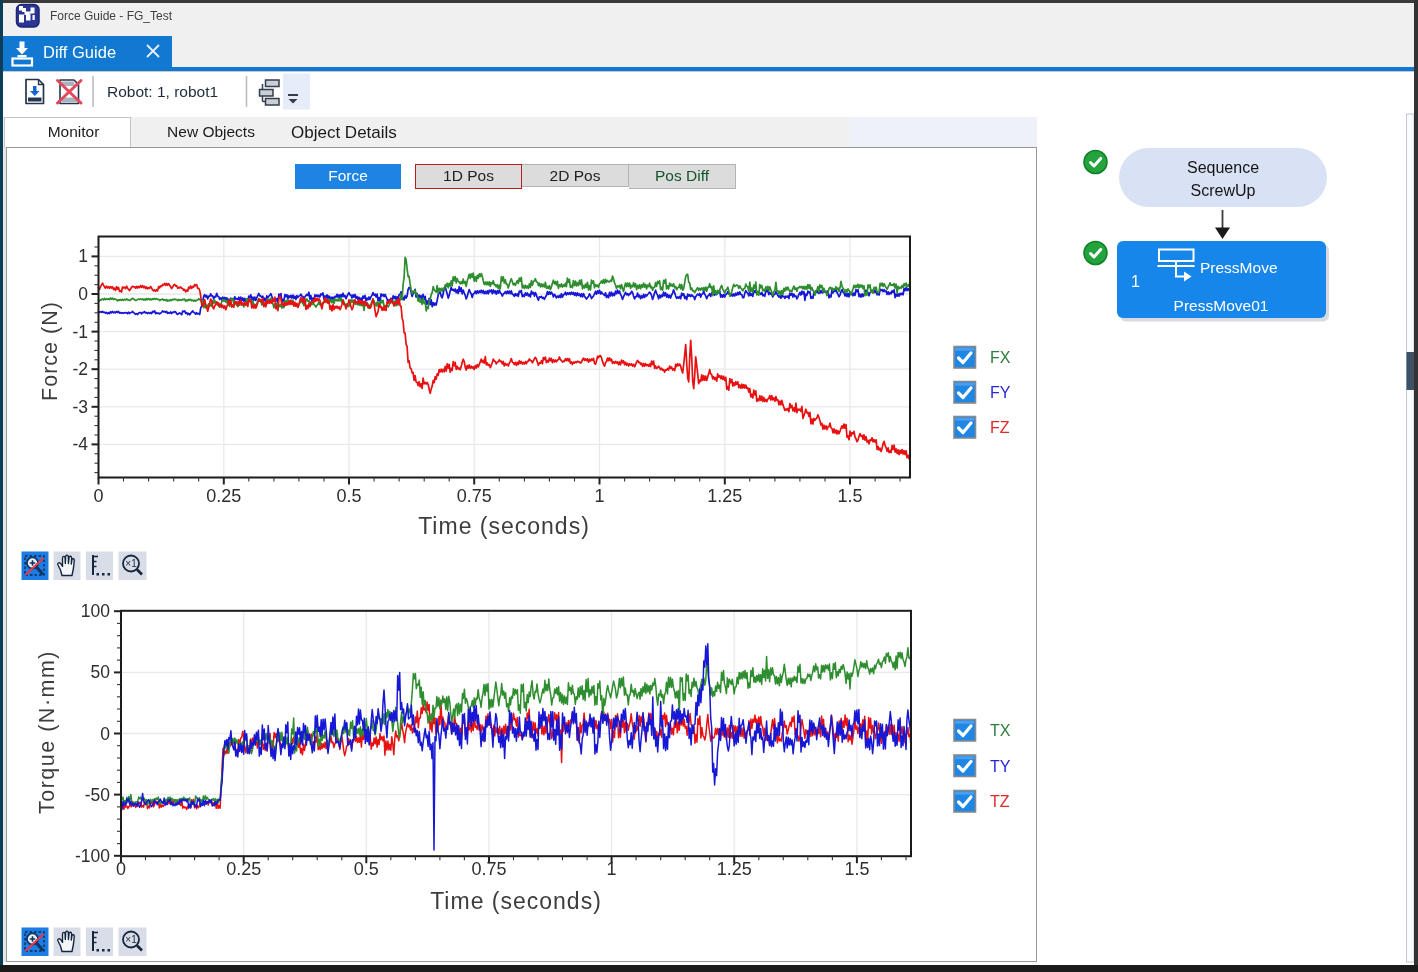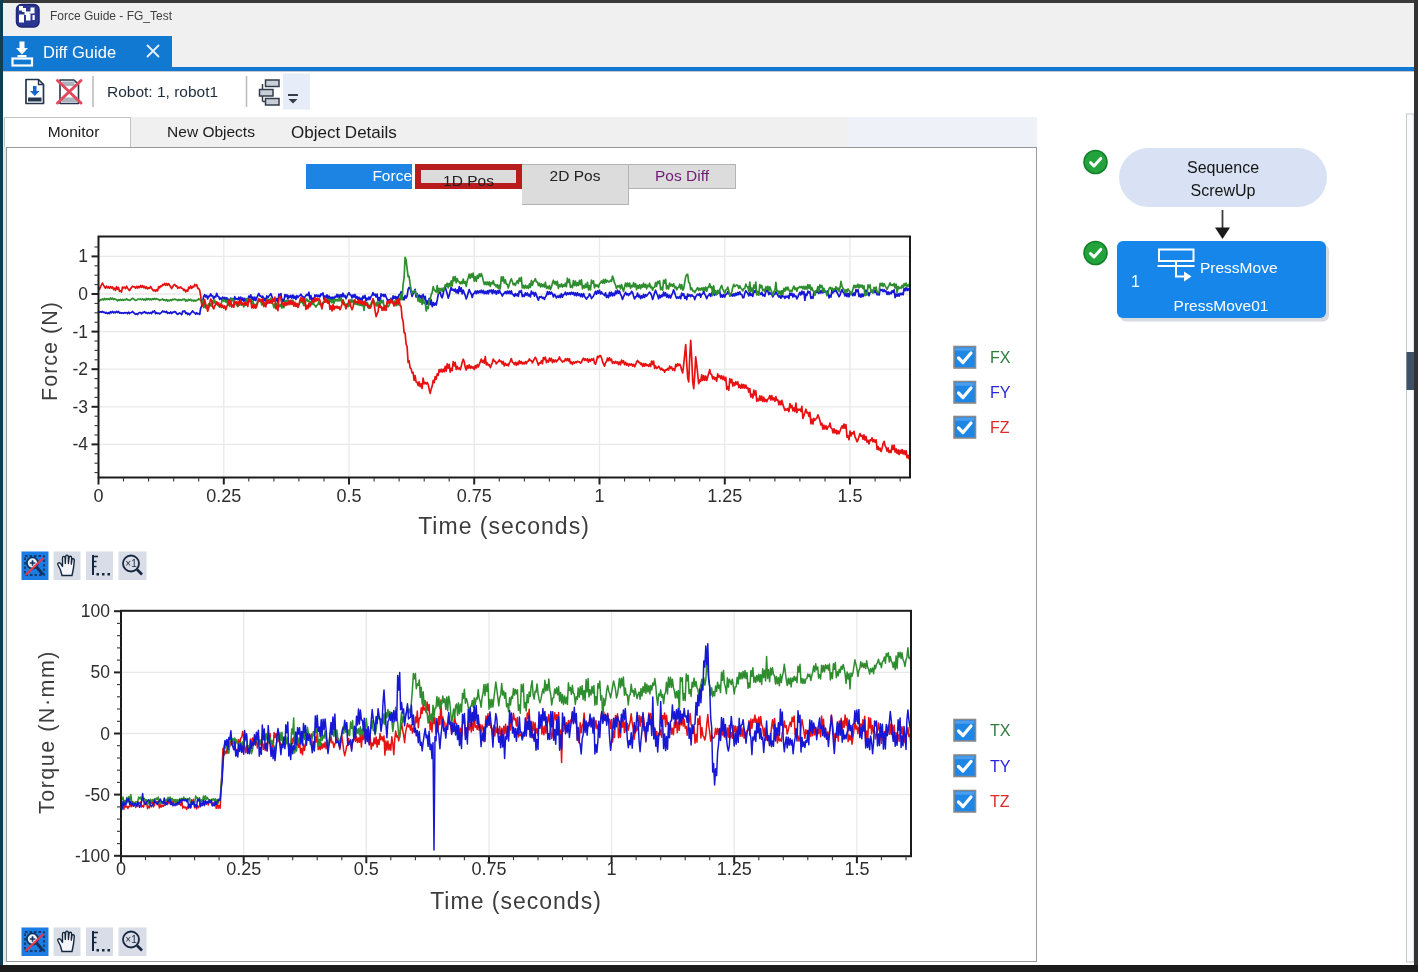--- a/index.html
+++ b/index.html
@@ -21,24 +21,24 @@
   <div class="abs" style="left:849px;top:117px;width:188px;height:30px;background:#eef1f7"></div>
   <div class="abs" style="left:4px;top:117px;width:127px;height:31px;background:#fff;border:1px solid #c3c3c3;border-bottom:none"></div>
   <div class="abs" style="left:8px;top:123px;width:131px;text-align:center;font-size:15.5px;color:#1b1b1b">Monitor</div>
   <div class="abs" style="left:131px;top:123px;width:160px;text-align:center;font-size:15.5px;color:#1b1b1b">New Objects</div>
   <div class="abs" style="left:291px;top:123px;width:165px;text-align:left;font-size:17px;color:#1b1b1b">Object Details</div>
 
   <div class="abs" style="left:3px;top:147px;width:3px;height:815px;background:#e7e7e7"></div>
 
   <div class="abs" style="left:6px;top:146.5px;width:1031px;height:815.5px;background:#fff;border:1.4px solid #989898"></div>
 
-  <div class="abs" style="left:306px;top:164px;width:106px;height:24.5px;background:#1e84e4;color:#fff;text-align:right;font-size:15.5px;line-height:24px">Force</div>
-  <div class="abs" style="left:415px;top:164px;width:107px;height:24.5px;background:#dcdcdc;border:6px solid #b91c1c;color:#222;text-align:center;font-size:15.5px;line-height:22.5px">1D Pos</div>
-  <div class="abs" style="left:522px;top:164px;width:107px;height:41px;background:#dcdcdc;border:1px solid #b3b3b3;border-left:none;color:#222;text-align:center;font-size:15.5px;line-height:22.5px">2D Pos</div>
-  <div class="abs" style="left:629px;top:164px;width:107px;height:24.5px;background:#dcdcdc;border:1px solid #b3b3b3;border-left:none;color:#701a75;text-align:center;font-size:15.5px;line-height:22.5px">Pos Diff</div>
+  <div class="abs" style="left:295px;top:164px;width:106px;height:24.5px;background:#1e84e4;color:#fff;text-align:center;font-size:15.5px;line-height:24px">Force</div>
+  <div class="abs" style="left:415px;top:164px;width:107px;height:24.5px;background:#dcdcdc;border:1px solid #b91c1c;color:#222;text-align:center;font-size:15.5px;line-height:22.5px">1D Pos</div>
+  <div class="abs" style="left:522px;top:164px;width:107px;height:23px;background:#dcdcdc;border:1px solid #b3b3b3;border-left:none;color:#222;text-align:center;font-size:15.5px;line-height:22.5px">2D Pos</div>
+  <div class="abs" style="left:629px;top:164px;width:107px;height:24.5px;background:#dcdcdc;border:1px solid #b3b3b3;border-left:none;color:#14532d;text-align:center;font-size:15.5px;line-height:22.5px">Pos Diff</div>
 
   <svg class="abs" style="left:0;top:0" width="1418" height="972" viewBox="0 0 1418 972">
 <g>
         <path d="M26 79.5 H38.5 L43.5 84.5 V103.5 H26 Z" fill="#fff" stroke="#24364e" stroke-width="1.7" stroke-linejoin="round"></path>
         <path d="M38.5 79.5 V84.5 H43.5" fill="none" stroke="#24364e" stroke-width="1.4"></path>
         <path d="M33 86 H36.5 V91 H39.5 L34.8 96 L30 91 H33 Z" fill="#1464d2"></path>
         <rect x="28" y="97.5" width="13.5" height="4" fill="#24364e"></rect>
       </g>
 <g>
         <path d="M60 80 H74 L78.5 84.5 V103.5 H60 Z" fill="#fff" stroke="#24364e" stroke-width="1.6" stroke-linejoin="round"></path>

